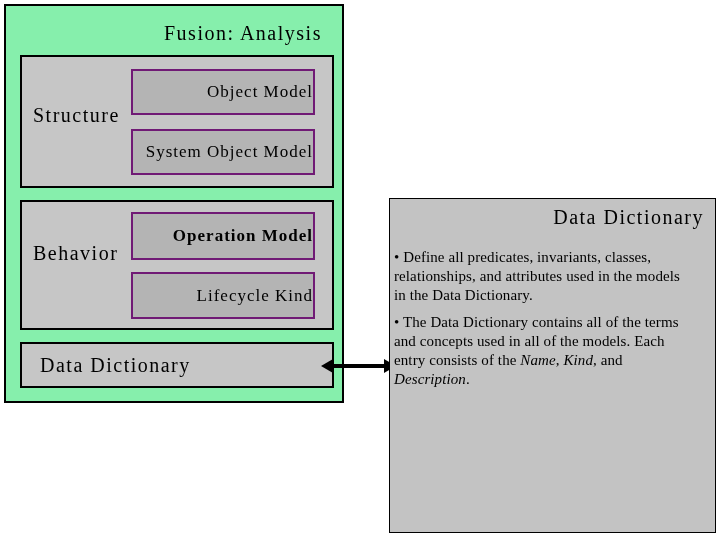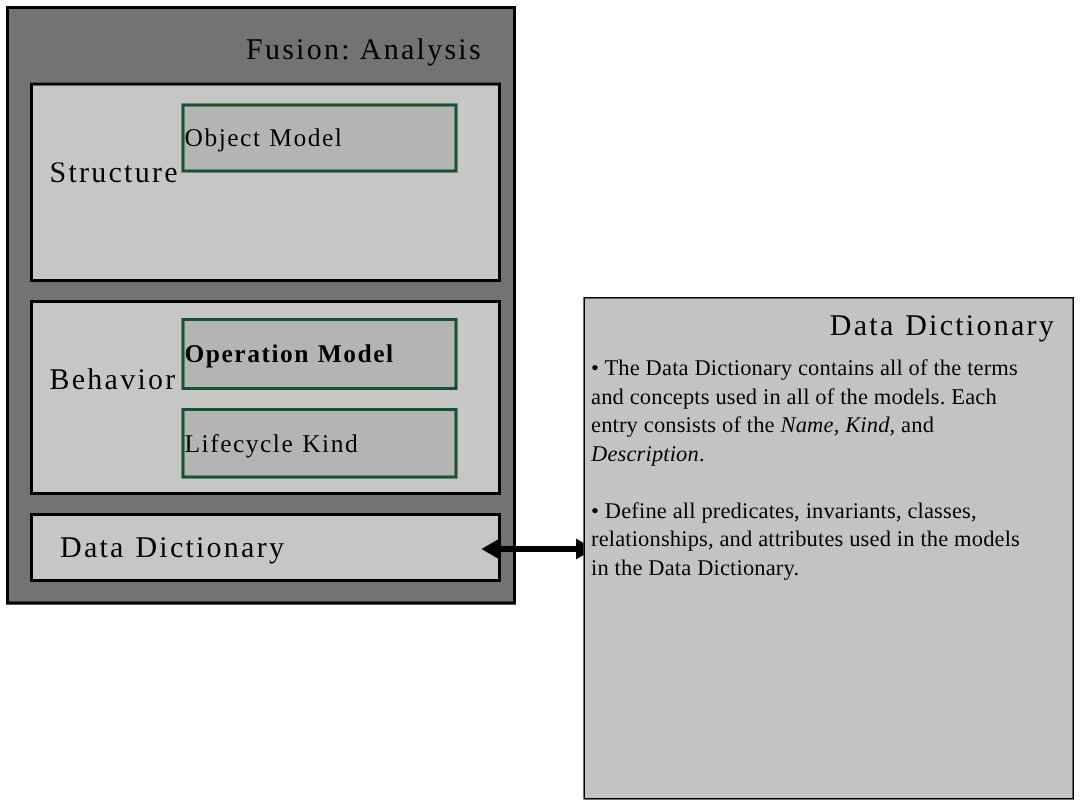--- a/index.html
+++ b/index.html
@@ -12,21 +12,21 @@
     color: #000000;
     overflow: hidden;
   }
   * { box-sizing: border-box; }
 
   
   .green-frame {
     position: absolute;
     left: 4px; top: 4px;
     width: 340px; height: 399px;
-    background: #737373;
+    background: #86efac;
     border: 2px solid #000000;
   }
   .slide-title {
     position: absolute;
     left: 158px; top: 16px;
     font-size: 20px;
     letter-spacing: 1.5px;
     white-space: nowrap;
   }
   .container {
@@ -40,27 +40,27 @@
   .container.behavior  { top: 194px; height: 130px; }
   .side-label {
     position: absolute;
     left: 11px;
     font-size: 20px;
     letter-spacing: 1.5px;
     white-space: nowrap;
   }
   .model-box {
     position: absolute;
-    left: 99px;
+    left: 109px;
     width: 184px;
     background: #B4B4B4;
-    border: 2px solid #14532d;
+    border: 2px solid #701a75;
     display: flex;
     align-items: center;
-    justify-content: flex-start;
+    justify-content: flex-end;
     font-size: 17px;
     letter-spacing: 1px;
     white-space: nowrap;
   }
   .structure .model-box.first  { top: 12px; height: 46px; }
   .structure .model-box.second { top: 72px; height: 46px; }
   .behavior  .model-box.first  { top: 10px; height: 48px; font-weight: bold; }
   .behavior  .model-box.second { top: 70px; height: 47px; }
 
   .dd-box {
@@ -117,20 +117,23 @@
 
   <div class="green-frame">
 
     <div class="slide-title">Fusion: Analysis</div>
 
     <div class="container structure">
       <div class="side-label" style="top: 47px;">Structure</div>
       <div class="model-box first">
         <span>Object Model</span>
       </div>
+      <div class="model-box second">
+        <span>System Object Model</span>
+      </div>
     </div>
 
     <div class="container behavior">
       <div class="side-label" style="top: 40px;">Behavior</div>
       <div class="model-box first">
         <span>Operation Model</span>
       </div>
       <div class="model-box second">
         <span>Lifecycle Kind</span>
       </div>
@@ -143,22 +146,22 @@
   </div>
 
   <svg class="connector" viewBox="0 0 86 26">
     <line x1="14" y1="13" x2="72" y2="13" stroke="#000000" stroke-width="4"></line>
     <polygon points="6,13 18,6 18,20" fill="#000000"></polygon>
     <polygon points="81,13 69,6 69,20" fill="#000000"></polygon>
   </svg>
 
   <div class="panel">
     <div class="panel-title">Data Dictionary</div>
+    <div class="bullet second"><span>• Define all predicates, invariants, classes,
+relationships, and attributes used in the models
+in the Data Dictionary.</span></div>
     <div class="bullet first"><span>• The Data Dictionary contains all of the terms
 and concepts used in all of the models. Each
 entry consists of the </span><span class="it">Name</span><span>, </span><span class="it">Kind</span><span>, and
 </span><span class="it">Description</span><span>.</span></div>
-    <div class="bullet second"><span>• Define all predicates, invariants, classes,
-relationships, and attributes used in the models
-in the Data Dictionary.</span></div>
   </div>
 
 </div>
 
 </body></html>

